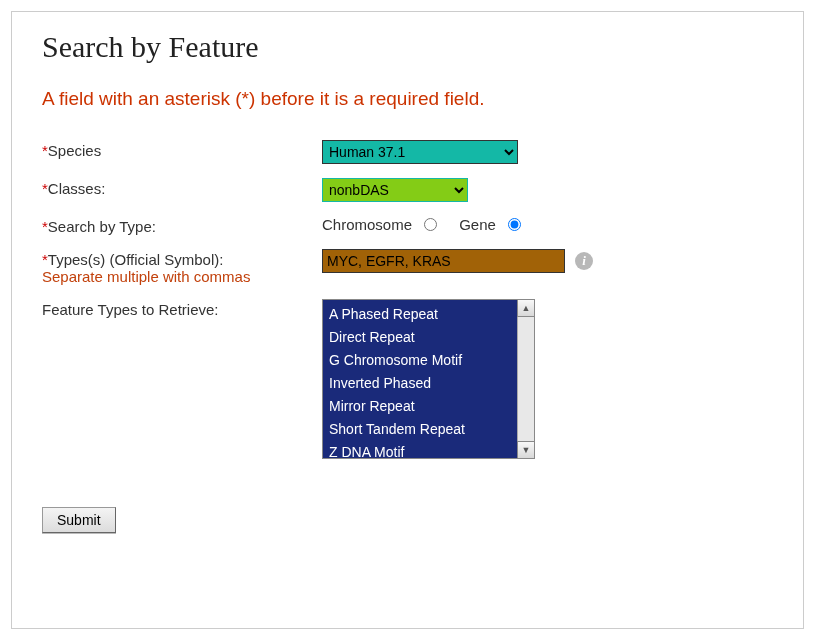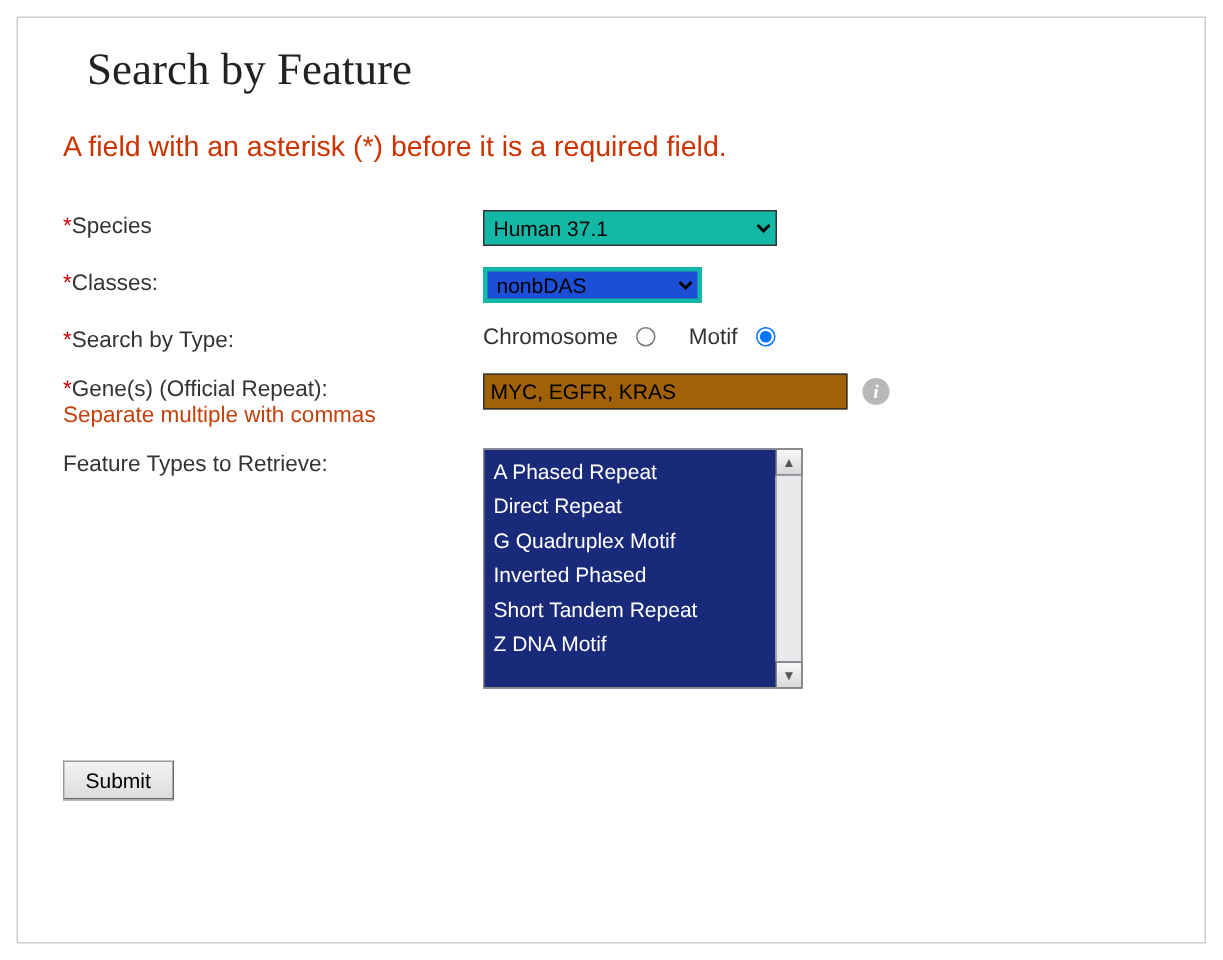--- a/index.html
+++ b/index.html
@@ -18,21 +18,21 @@
       height: 618px;
       margin: 11px;
       padding: 10px 30px 20px 30px;
       position: relative;
     }
     h1 {
       font-family: Georgia, "Times New Roman", serif;
       font-size: 30px;
       font-weight: normal;
       color: #222;
-      margin: 8px 0 24px 16px;
+      margin: 8px 0 24px 0;
     }
     .note {
       color: #cc3300;
       font-size: 19px;
       margin-bottom: 30px;
     }
     .form-row {
       display: flex;
       margin-bottom: 14px;
       align-items: flex-start;
@@ -60,23 +60,23 @@
       width: 196px;
       height: 24px;
       border: 1px solid #333;
       font-size: 14px;
       background: #14b8a6;
       padding-left: 2px;
     }
     select.classes {
       width: 146px;
       height: 24px;
-      border: 3px solid #14b8a6;
-      font-size: 14px;
-      background: #1d4ed8;
+      border: 1px solid #14b8a6;
+      font-size: 14px;
+      background: #84cc16;
       padding-left: 2px;
     }
     .radio-group {
       font-size: 15px;
       color: #333;
     }
     .radio-group input[type="radio"] {
       margin: 0 6px 0 6px;
       vertical-align: middle;
     }
@@ -219,49 +219,50 @@
 
   
   <div class="form-row">
     <div class="label-col">
       <span class="asterisk">*</span><span>Search by Type:</span>
     </div>
     <div class="control-col radio-group">
       <span class="radio-label">Chromosome</span>
       <input type="radio" name="stype" style="">
       &nbsp;
-      <span class="radio-label">Motif</span>
+      <span class="radio-label">Gene</span>
       <input type="radio" name="stype" checked="" style="">
     </div>
   </div>
 
   
   <div class="form-row">
     <div class="label-col">
-      <span class="asterisk">*</span><span>Gene(s) (Official Repeat):</span>
+      <span class="asterisk">*</span><span>Types(s) (Official Symbol):</span>
       <div class="sublabel">Separate multiple with commas</div>
     </div>
     <div class="control-col">
       <input type="text" class="gene-input" value="MYC, EGFR, KRAS" style="">
       <span class="info-icon">i</span>
     </div>
   </div>
 
   
   <div class="form-row" style="margin-top:10px;">
     <div class="label-col">
       <span>Feature Types to Retrieve:</span>
     </div>
     <div class="control-col">
       <div class="multiselect-wrapper">
         <div class="multiselect">
           <div class="opt">A Phased Repeat</div>
           <div class="opt">Direct Repeat</div>
-          <div class="opt">G Quadruplex Motif</div>
+          <div class="opt">G Chromosome Motif</div>
           <div class="opt">Inverted Phased</div>
+          <div class="opt">Mirror Repeat</div>
           <div class="opt">Short Tandem Repeat</div>
           <div class="opt">Z DNA Motif</div>
         </div>
         <div class="scroll-btn scroll-up">▲</div>
         <div class="scroll-track"></div>
         <div class="scroll-btn scroll-down">▼</div>
       </div>
     </div>
   </div>
 

